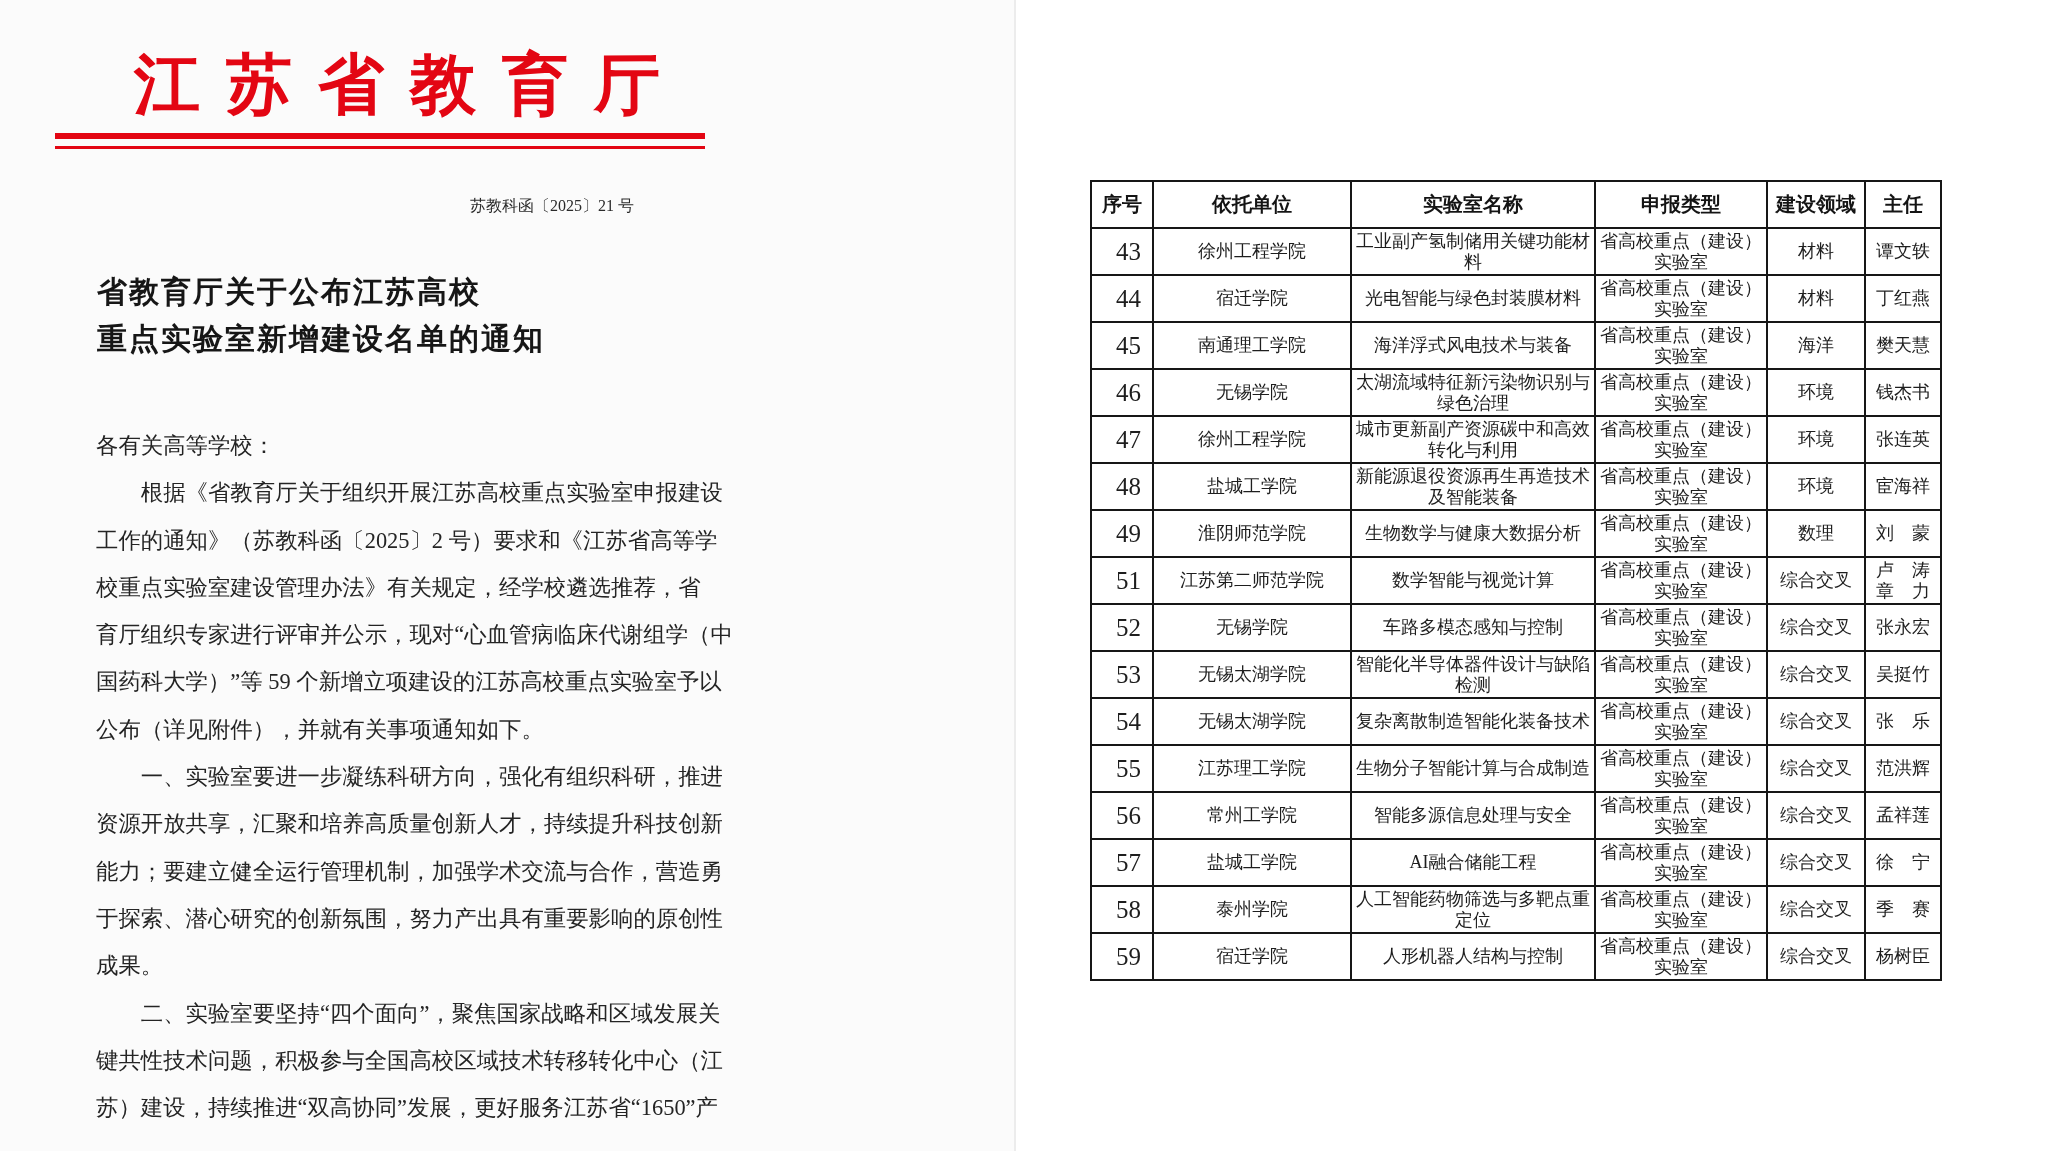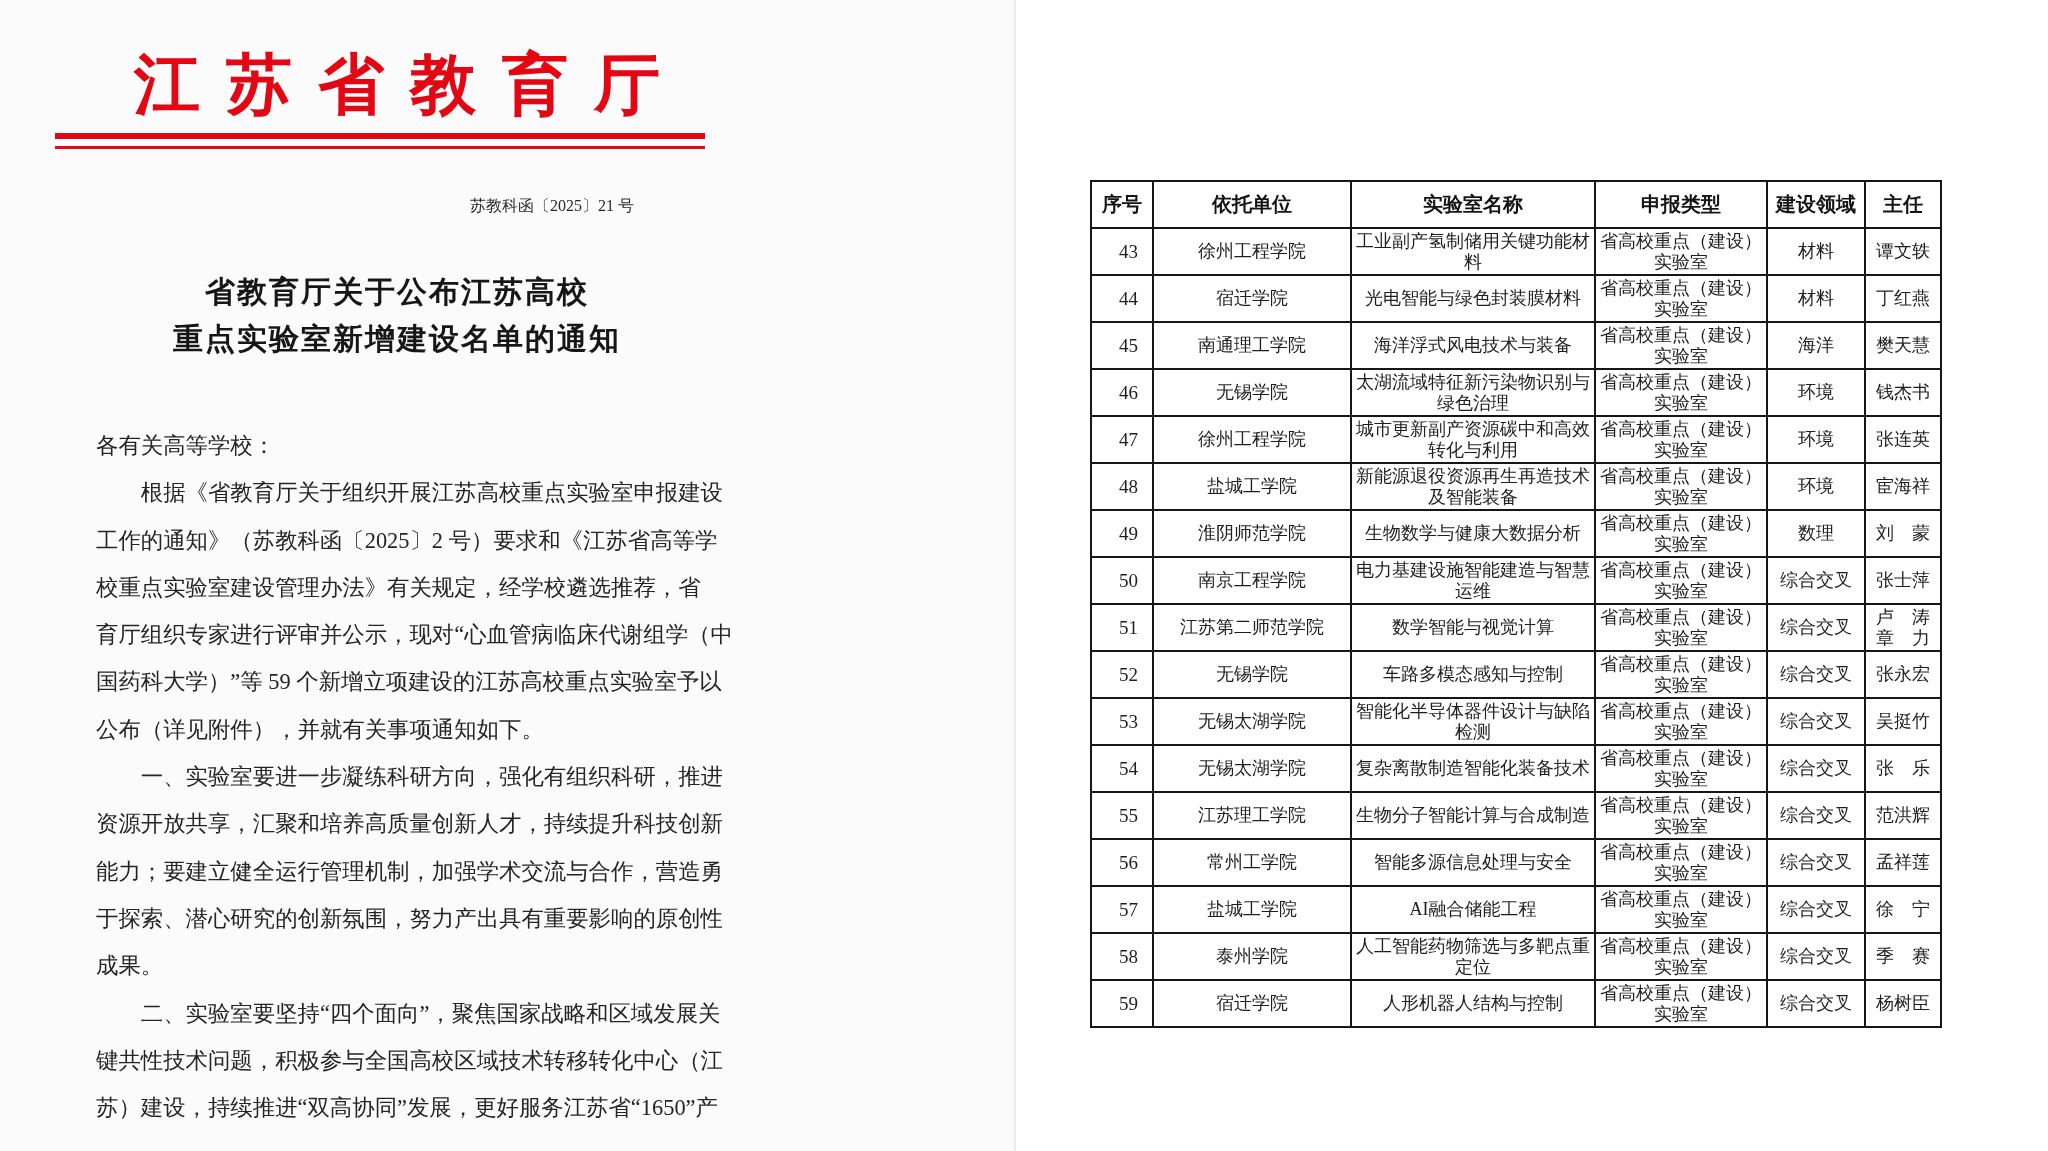--- a/index.html
+++ b/index.html
@@ -34,21 +34,21 @@
     border-top:6px solid #e30613;
     border-bottom:3px solid #e30613;
   }
   .doc-number{
     position:absolute;left:470px;top:196px;
     font-size:16px;color:#2a2a2a;
     white-space:nowrap;
   }
   .notice-title{
     position:absolute;left:97px;top:268px;width:600px;
-    text-align:center;
+    text-align:left;
     font-size:30px;font-weight:700;line-height:47px;color:#161616;
     letter-spacing:2px;
   }
   .body-block{
     position:absolute;left:96px;top:422px;width:615px;
     font-size:22.4px;color:#242424;
   }
   .body-line{
     height:47.3px;line-height:47.3px;
     white-space:nowrap;
@@ -73,21 +73,21 @@
   .lab-table th{
     font-family:"Liberation Sans","DejaVu Sans",sans-serif;
     font-size:20px;font-weight:700;color:#141414;
     height:43px;
   }
   .lab-table td{
     font-size:18px;line-height:21px;color:#1e1e1e;
     height:43px;
     white-space:pre-line;
   }
-  .lab-table td.c0{font-size:19px;padding-left:16px;}
+  .lab-table td.c0{font-size:25px;padding-left:16px;}
 </style>
 </head>
 <body>
 
 <div class="canvas">
 
   <div class="page-left">
     <div class="agency">江苏省教育厅</div>
     <div class="red-rule"></div>
     <div class="doc-number">苏教科函〔2025〕21 号</div>
@@ -200,30 +200,20 @@
           <tr>
             <td class="c0">49</td>
             <td class="c1">淮阴师范学院</td>
             <td class="c2">生物数学与健康大数据分析</td>
             <td class="c3">省高校重点（建设）
 实验室</td>
             <td class="c4">数理</td>
             <td class="c5">刘　蒙</td>
           </tr>
           <tr>
-            <td class="c0">50</td>
-            <td class="c1">南京工程学院</td>
-            <td class="c2">电力基建设施智能建造与智慧
-运维</td>
-            <td class="c3">省高校重点（建设）
-实验室</td>
-            <td class="c4">综合交叉</td>
-            <td class="c5">张士萍</td>
-          </tr>
-          <tr>
             <td class="c0">51</td>
             <td class="c1">江苏第二师范学院</td>
             <td class="c2">数学智能与视觉计算</td>
             <td class="c3">省高校重点（建设）
 实验室</td>
             <td class="c4">综合交叉</td>
             <td class="c5">卢　涛
 章　力</td>
           </tr>
           <tr>

